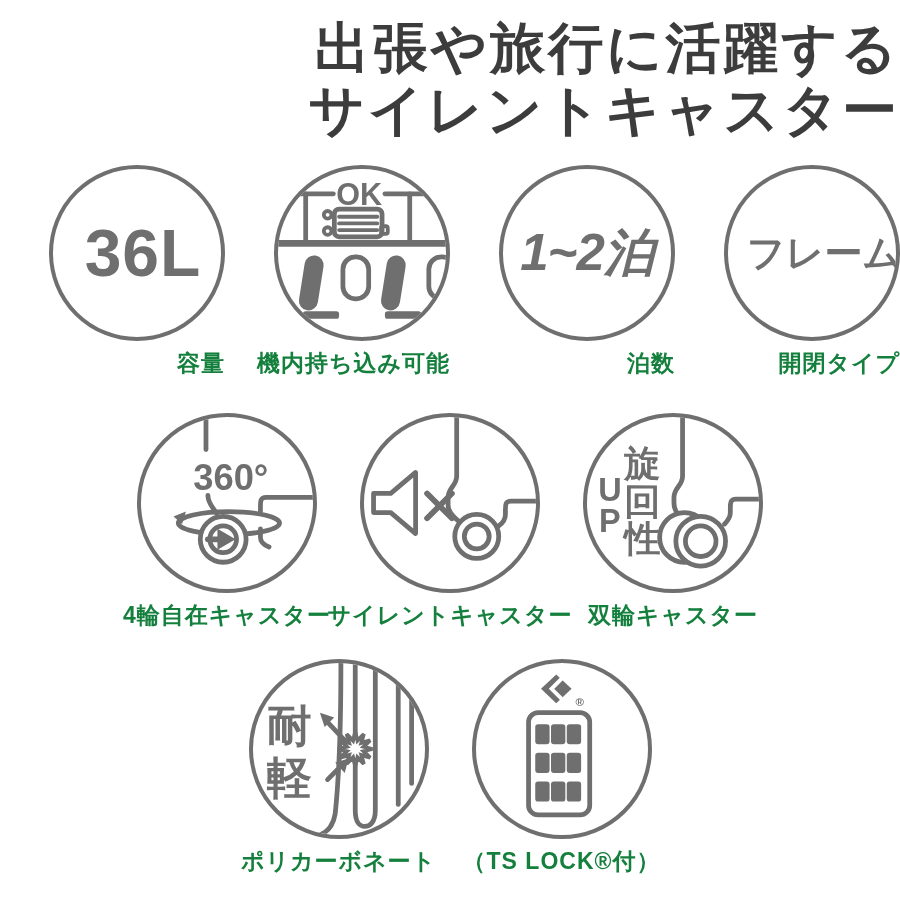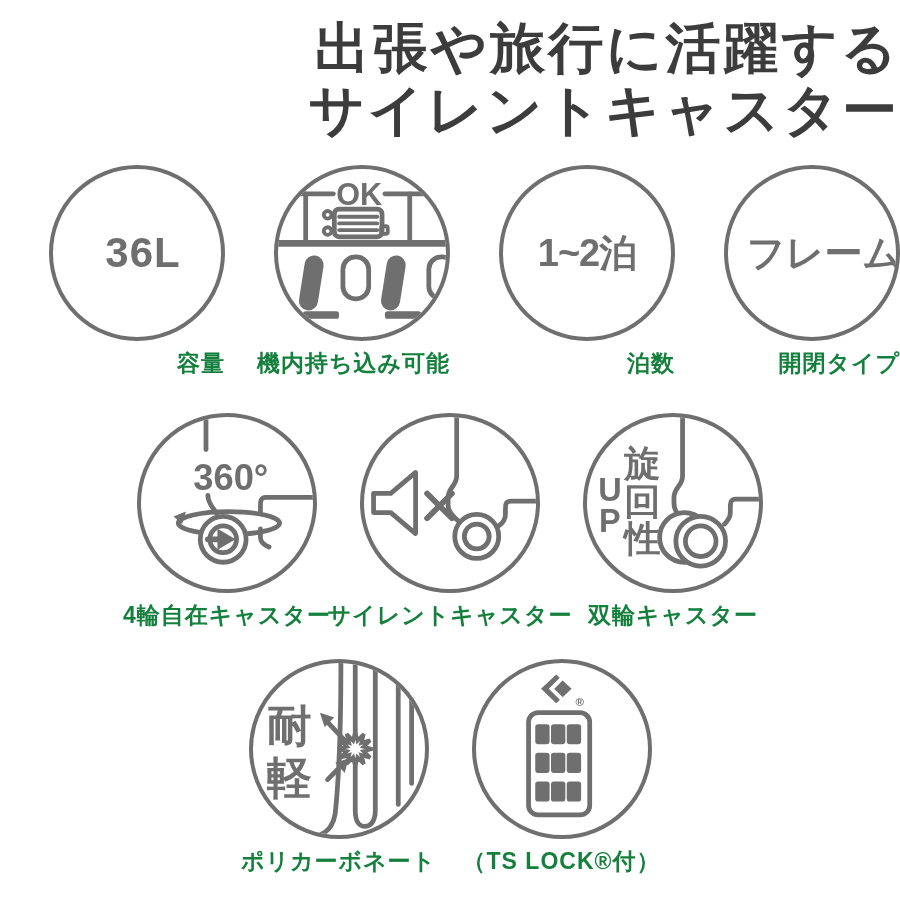--- a/index.html
+++ b/index.html
@@ -23,22 +23,22 @@
   .row-2 .feature,.row-3 .feature{width:223px;}
   .circle{
     position:relative;background:#fff;box-sizing:border-box;
     border:4px solid #6f6f6f;border-radius:50%;
     overflow:hidden;display:flex;align-items:center;justify-content:center;
   }
   .row-1 .circle{width:176px;height:176px;}
   .row-2 .circle,.row-3 .circle{width:180px;height:180px;}
   .circle svg{position:absolute;left:0;top:0;width:100%;height:100%;}
   .big-text{color:#6f6f6f;font-weight:bold;white-space:nowrap;}
-  .v-cap{font-size:42px;letter-spacing:1px;margin-left:12px;}
-  .v-nights{font-size:38px;letter-spacing:-1px;}
+  .v-cap{font-size:66px;letter-spacing:1px;margin-left:12px;}
+  .v-nights{font-size:51px;letter-spacing:-1px;font-style:italic;}
   .v-frame{font-size:38px;letter-spacing:0px;margin-left:24px;}
   .label{
     margin-top:9px;font-size:23px;font-weight:bold;color:#15803d;
     letter-spacing:1px;text-align:center;line-height:1.18;white-space:nowrap;
   }
   .label .l2{font-size:23px;}
   svg text{fill:#6f6f6f;font-family:"Liberation Sans", sans-serif;}
 </style>
 </head>
 <body>

